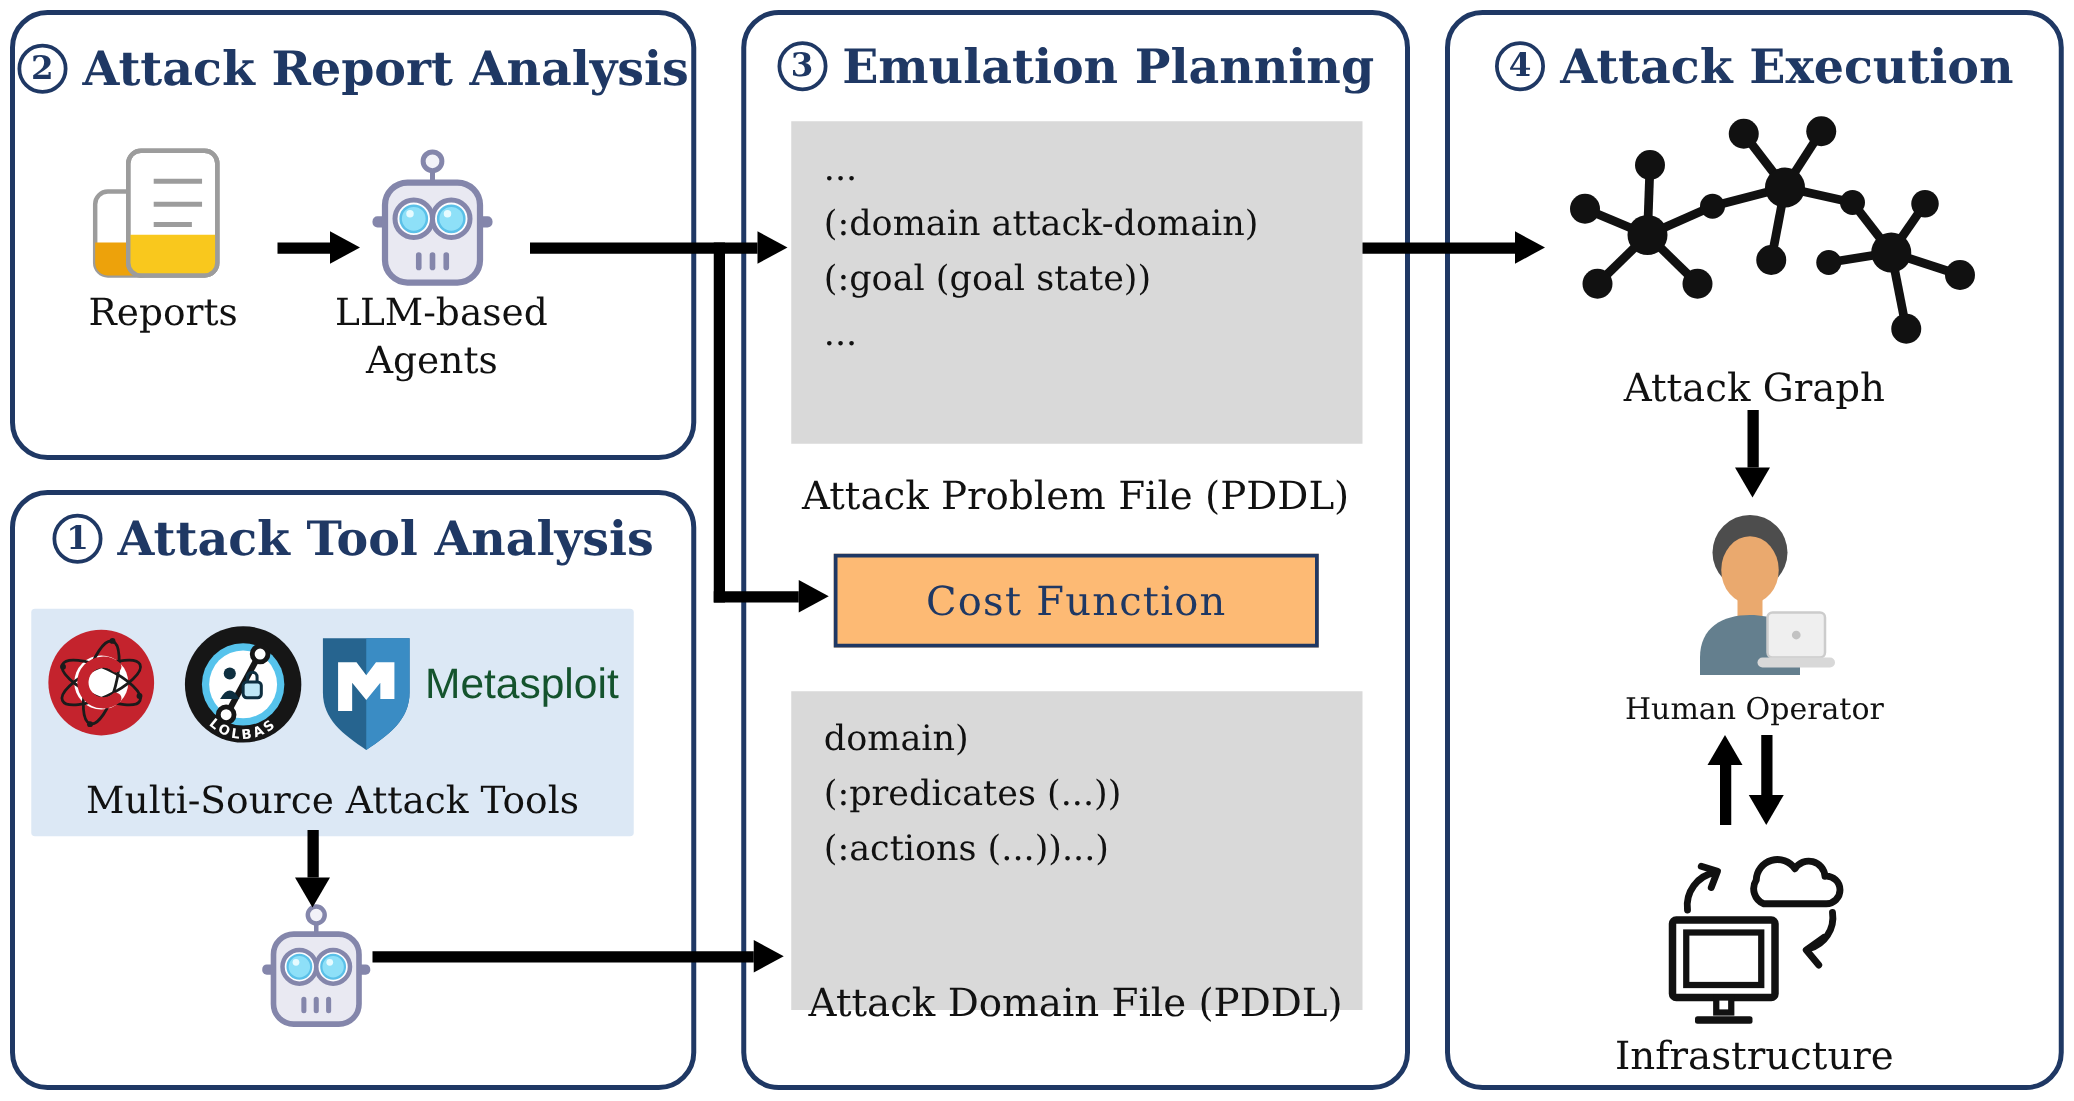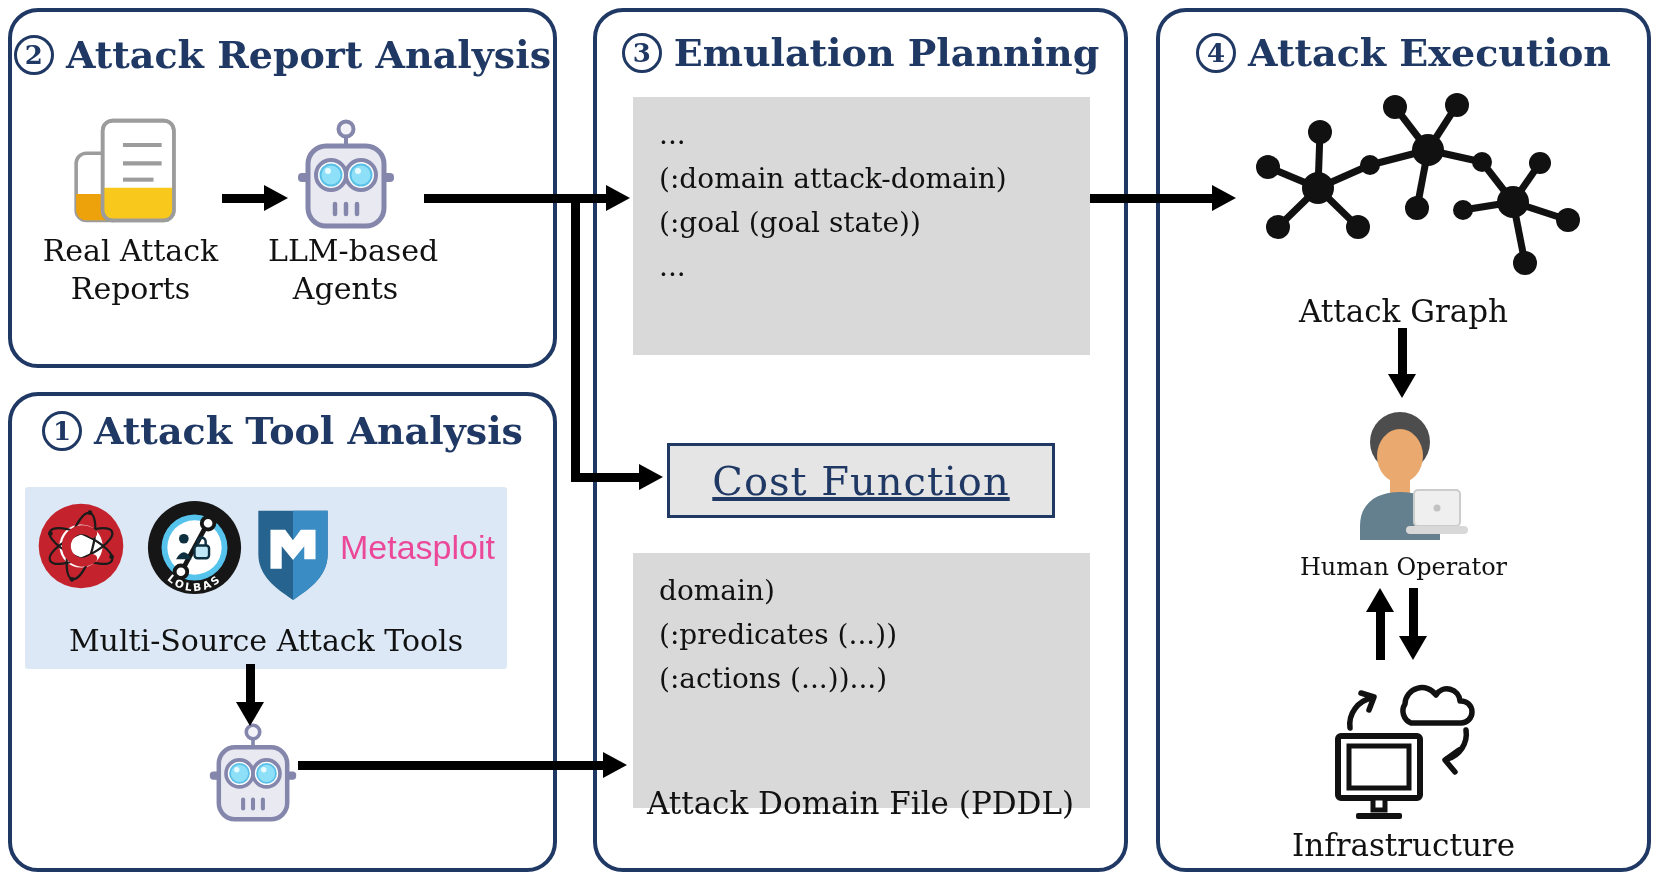--- a/index.html
+++ b/index.html
@@ -23,35 +23,35 @@
   .label{
     position:absolute;color:#111111;font-size:30px;text-align:center;
     line-height:38px;z-index:3;white-space:nowrap;
   }
   .codeblock{
     position:absolute;box-sizing:border-box;background:#D9D9D9;
     font-size:28px;line-height:44px;color:#111;padding:16px 0 0 26px;z-index:2;
     white-space:nowrap;
   }
   .costbox{
-    position:absolute;box-sizing:border-box;border:3px solid #1F3864;background:#e5e5e5;
-    color:#1F3864;font-size:40px;letter-spacing:1px;display:flex;align-items:center;
-    justify-content:center;z-index:2;text-decoration:underline;
+    position:absolute;box-sizing:border-box;border:3px solid #1F3864;background:#fdba74;
+    color:#1F3864;font-size:32px;letter-spacing:1px;display:flex;align-items:center;
+    justify-content:center;z-index:2;
   }
   .bluepanel{position:absolute;background:#DCE8F5;border-radius:3px;z-index:2;}
   .shaft{position:absolute;background:#000;z-index:5;}
   .head-right{position:absolute;width:0;height:0;border-top:13px solid transparent;
     border-bottom:13px solid transparent;border-left:24px solid #000;z-index:5;}
   .head-down{position:absolute;width:0;height:0;border-left:14px solid transparent;
     border-right:14px solid transparent;border-top:24px solid #000;z-index:5;}
   .head-up{position:absolute;width:0;height:0;border-left:14px solid transparent;
     border-right:14px solid transparent;border-bottom:24px solid #000;z-index:5;}
   .icon{position:absolute;z-index:3;}
   .ms-text{position:absolute;font-family:"Liberation Sans","DejaVu Sans",sans-serif;
-    color:#ec4899;font-size:34px;z-index:3;white-space:nowrap;}
+    color:#14532d;font-size:34px;z-index:3;white-space:nowrap;}
 </style>
 </head>
 <body>
 
 <div id="canvas">
 
   <div class="panel" style="left:8px;top:8px;width:549px;height:360px;"></div>
   <div class="panel" style="left:8px;top:392px;width:549px;height:480px;"></div>
   <div class="panel" style="left:593px;top:8px;width:535px;height:864px;"></div>
   <div class="panel" style="left:1156px;top:8px;width:495px;height:864px;"></div>
@@ -68,21 +68,20 @@
     <path d="M34,74 h70 v22 a10,10 0 0 1 -10,10 h-50 a10,10 0 0 1 -10,-10 z" fill="#F9C81D"></path>
     <rect x="34" y="8" width="70" height="98" rx="10" fill="none" stroke="#9C9C9C" stroke-width="3.5"></rect>
     <g stroke="#9C9C9C" stroke-width="4">
       <line x1="54" y1="32" x2="92" y2="32"></line>
       <line x1="54" y1="50" x2="92" y2="50"></line>
       <line x1="54" y1="66" x2="84" y2="66"></line>
     </g>
   </svg>
 
   <div class="label" style="left:28px;top:232px;width:205px;">
-    <div>Real Attack</div>
     <div>Reports</div>
   </div>
 
   <div class="shaft" style="left:222px;top:194px;width:42px;height:9px;"></div>
   <div class="head-right" style="left:264px;top:185px;"></div>
 
   <svg class="icon" style="left:296px;top:118px;" width="100" height="112" viewBox="0 0 100 112">
     <line x1="50" y1="17" x2="50" y2="30" stroke="#8486AB" stroke-width="4"></line>
     <circle cx="50" cy="11" r="7.5" fill="#F2F2F8" stroke="#8486AB" stroke-width="4"></circle>
     <rect x="2" y="55" width="14" height="9" rx="4" fill="#8486AB"></rect>
@@ -194,20 +193,21 @@
     <span>Emulation Planning</span>
   </div>
 
   <div class="codeblock" style="left:633px;top:97px;width:457px;height:258px;">
     <div>...</div>
     <div>(:domain attack-domain)</div>
     <div>(:goal (goal state))</div>
     <div>...</div>
   </div>
 
+  <div class="label" style="left:593px;top:378px;width:535px;font-size:31px;">Attack Problem File (PDDL)</div>
 
   <div class="costbox" style="left:667px;top:443px;width:388px;height:75px;">
     <span>Cost Function</span>
   </div>
 
   <div class="codeblock" style="left:633px;top:553px;width:457px;height:255px;">
     <div>domain)</div>
     <div>(:predicates (...))</div>
     <div>(:actions (...))...)</div>
   </div>

